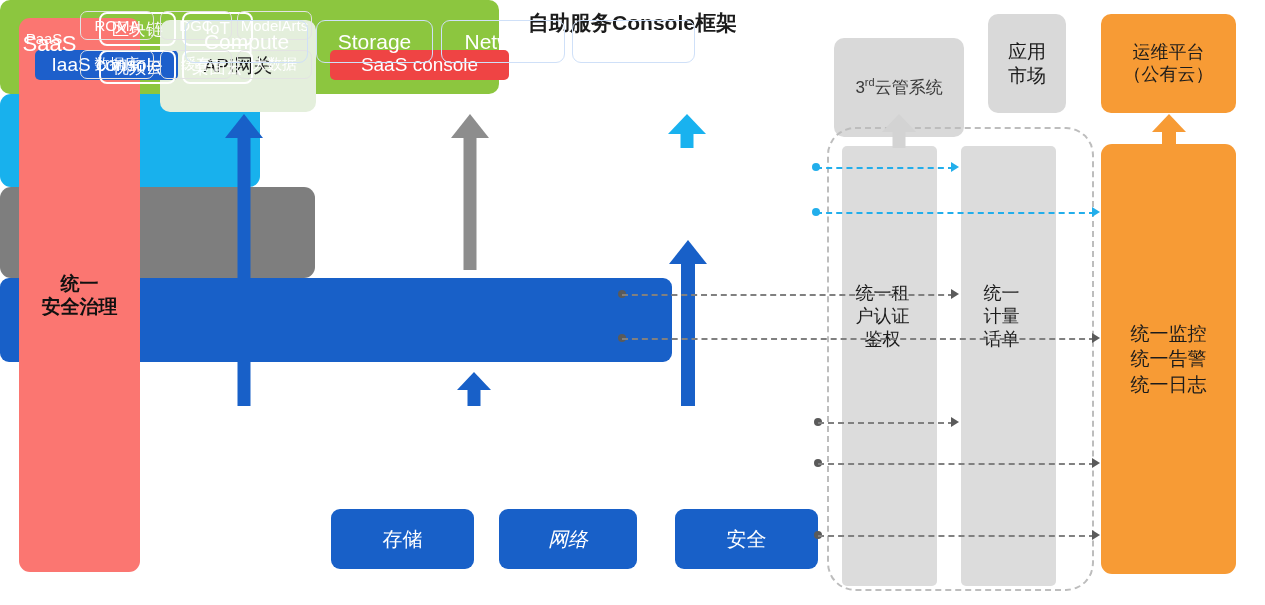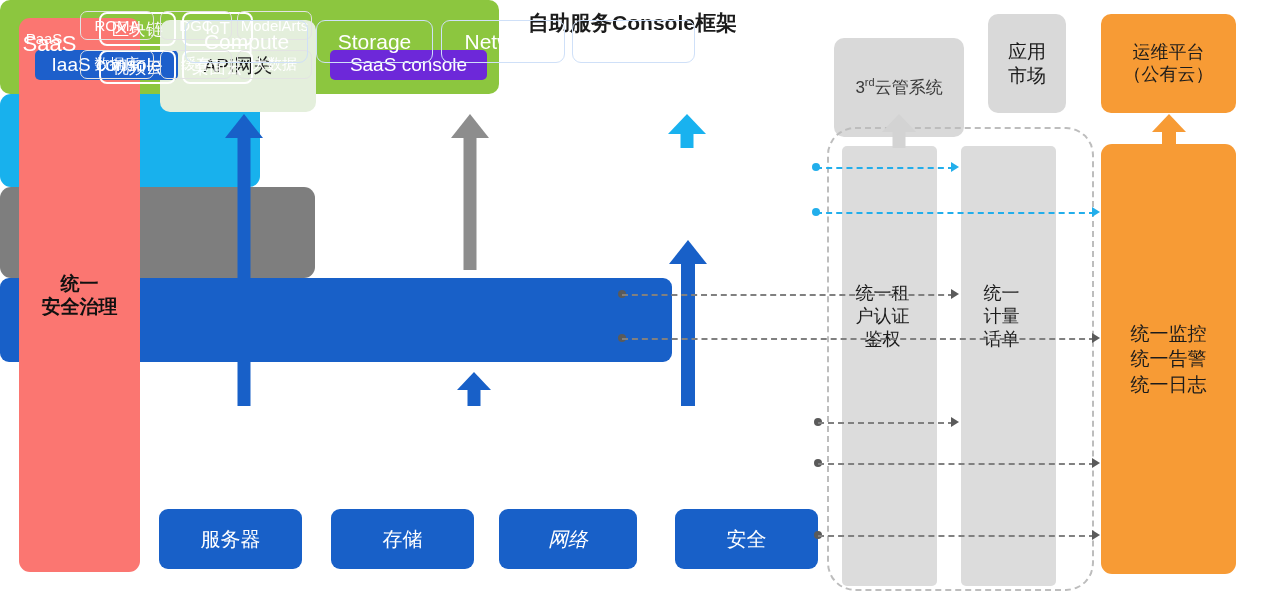--- a/index.html
+++ b/index.html
@@ -12,21 +12,21 @@
 
   
   #apigw{left:160px;top:20px;width:156px;height:92px;background:#E4EFDC;border-radius:10px;color:#1b1b1b;font-size:19px;}
 
   
   #console{left:322px;top:18px;width:499px;height:94px;background:#8CC63F;border-radius:10px;}
   #console-title{position:absolute;left:0;right:0;top:9px;color:#1b1b1b;font-size:21px;font-weight:700;text-align:center;}
   .console-chip{position:absolute;top:50px;height:30px;border-radius:5px;display:flex;align-items:center;justify-content:center;color:#fff;font-size:19px;}
   #chip-iaas{left:11px;width:143px;background:#1D5FCB;margin-left:24px;}
   #chip-paas{left:168px;width:148px;background:#9B9B9B;}
-  #chip-saas{left:330px;width:157px;background:#6d28d9;}
+  #chip-saas{left:330px;width:179px;background:#ef4444;}
 
   
   #thirdparty{left:834px;top:14px;width:130px;height:99px;background:#D9D9D9;border-radius:10px;color:#3a3a3a;font-size:17px;margin-top:24px;}
   #appmarket{left:988px;top:14px;width:78px;height:99px;background:#D9D9D9;border-radius:10px;color:#1b1b1b;font-size:19px;}
   #opsplatform{left:1101px;top:14px;width:135px;height:99px;background:#F79B35;border-radius:10px;color:#1b1b1b;font-size:18px;}
 
   
   #saas{left:553px;top:145px;width:260px;height:93px;background:#18B1ED;border-radius:11px;}
   #saas-label{position:absolute;left:12px;top:31px;width:75px;color:#fff;font-size:22px;text-align:center;}
   .saas-chip{position:absolute;height:30px;border:2px solid #fff;border-radius:8px;display:flex;align-items:center;justify-content:center;color:#fff;font-size:17px;}
@@ -144,21 +144,20 @@
     <div class="paas-chip" id="paas-5">大数据</div>
   </div>
 
   <div id="infra">
     <div class="infra-chip" id="infra-0">Compute</div>
     <div class="infra-chip" id="infra-1">Storage</div>
     <div class="infra-chip" id="infra-3">CCE</div>
     <div class="infra-chip" id="infra-2">Network</div>
   </div>
 
-  <div class="res" id="res-0">服务器</div>
   <div class="res" id="res-1">存储</div>
   <div class="res" id="res-2">网络</div>
   <div class="res" id="res-3">安全</div>
 
   <div id="dashbox"></div>
   <div class="graybar" id="bar-auth"></div>
   <div class="graybar" id="bar-meter"></div>
   <div class="bar-text" id="bar-auth-text">
     <div>统一租</div>
     <div>户认证</div>

